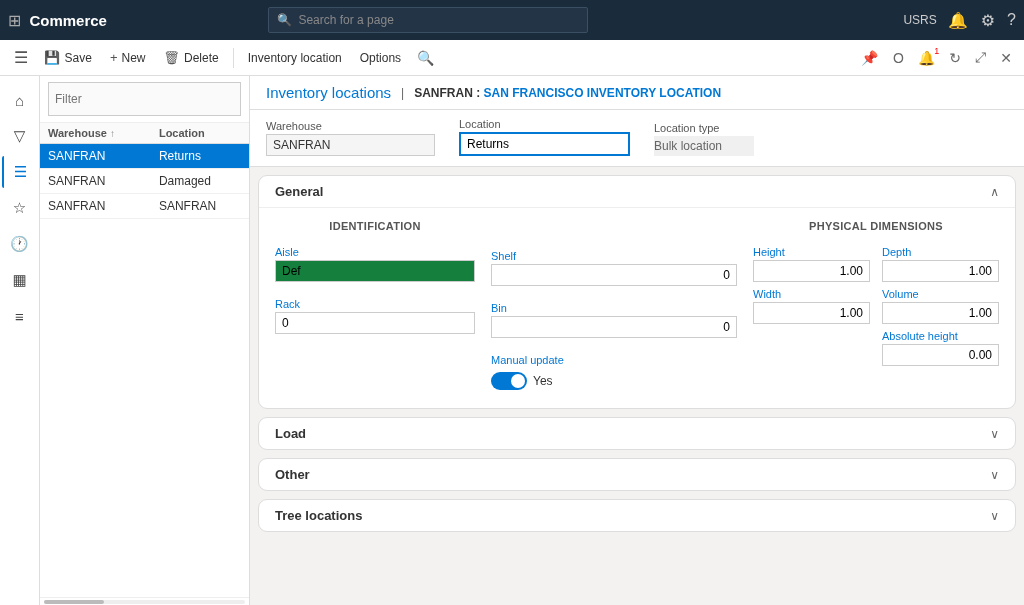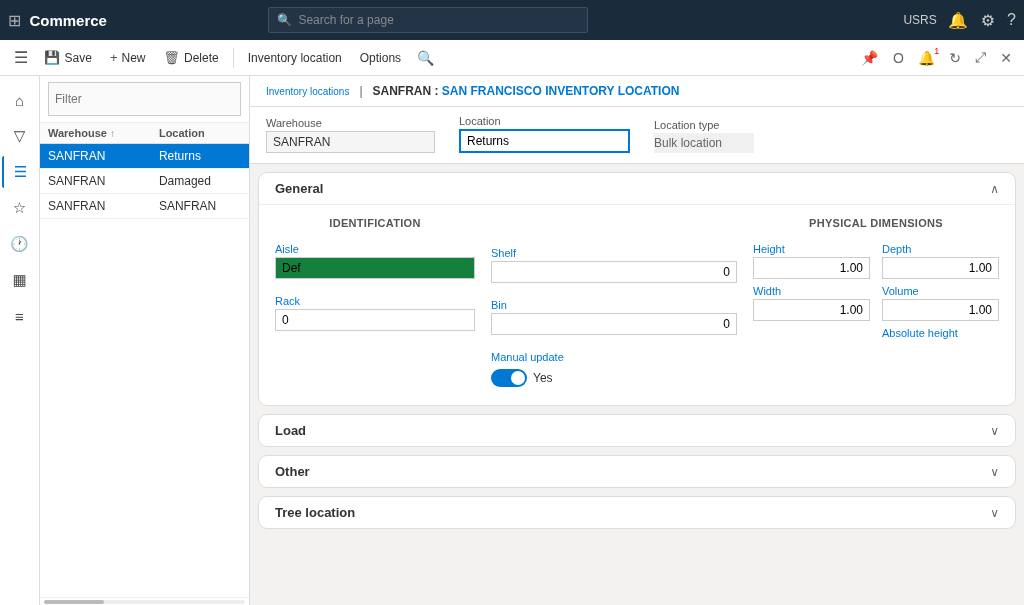--- a/index.html
+++ b/index.html
@@ -84,21 +84,21 @@
     .list-scrollbar-thumb { width: 60px; height: 4px; background: #bbb; border-radius: 2px; }
 
     
     .detail-panel {
       flex: 1; background: #f3f2f1; overflow-y: auto; padding: 0;
     }
     .detail-header {
       background: #fff; padding: 8px 16px; border-bottom: 1px solid #ddd;
       display: flex; align-items: center; gap: 6px;
     }
-    .breadcrumb-link { color: #0078d4; font-size: 10px; cursor: pointer; text-decoration: none; }
+    .breadcrumb-link { color: #0078d4; font-size: 15px; cursor: pointer; text-decoration: none; }
     .breadcrumb-sep { color: #666; font-size: 12px; margin: 0 4px; }
     .breadcrumb-current { color: #0078d4; font-weight: 600; font-size: 12px; }
 
     
     .form-fields-row {
       background: #fff; padding: 8px 16px 10px; border-bottom: 1px solid #ddd;
       display: flex; gap: 24px; align-items: flex-end;
     }
     .form-field { display: flex; flex-direction: column; gap: 2px; }
     .form-field label { font-size: 11px; color: #555; }
@@ -343,20 +343,21 @@
                 <div class="field-row">
                   <span class="field-name">Depth</span>
                   <input type="text" class="num-input" value="1.00" style="">
                 </div>
                 <div class="field-row">
                   <span class="field-name">Volume</span>
                   <input type="text" class="num-input" value="1.00" style="">
                 </div>
                 <div class="field-row">
                   <span class="field-name">Absolute height</span>
+                  <input type="text" class="num-input" value="0.00" style="">
                 </div>
               </div>
             </div>
           </div>
 
         </div>
       </div>
     </div>
 
     <div class="section-card">
@@ -368,19 +369,19 @@
 
     <div class="section-card">
       <div class="section-header collapsed">
         <span class="section-title">Other</span>
         <span class="section-chevron">∨</span>
       </div>
     </div>
 
     <div class="section-card">
       <div class="section-header collapsed">
-        <span class="section-title">Tree location</span>
+        <span class="section-title">Tree locations</span>
         <span class="section-chevron">∨</span>
       </div>
     </div>
 
   </div>
 </div>
 
 </body></html>

